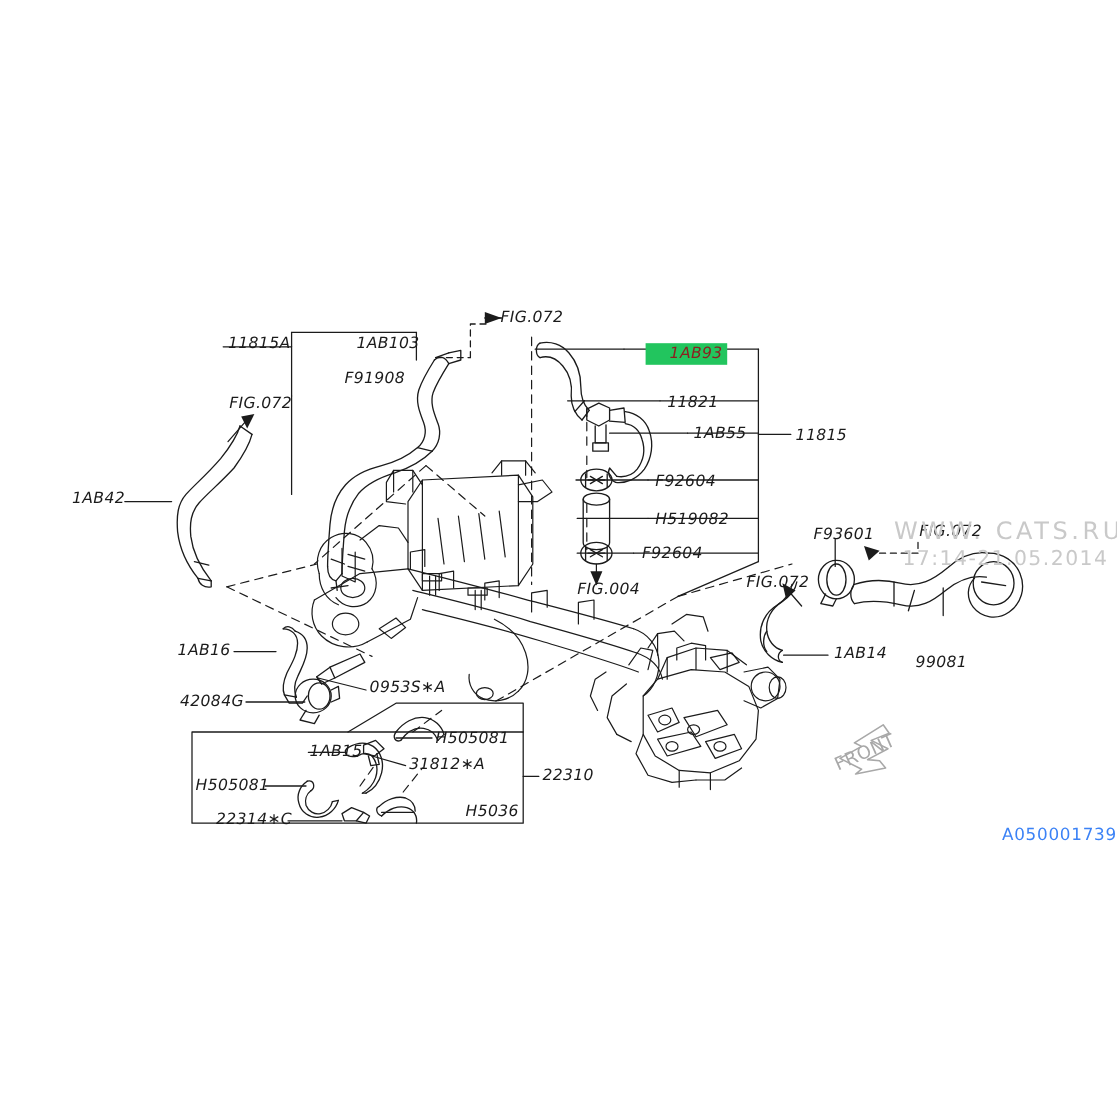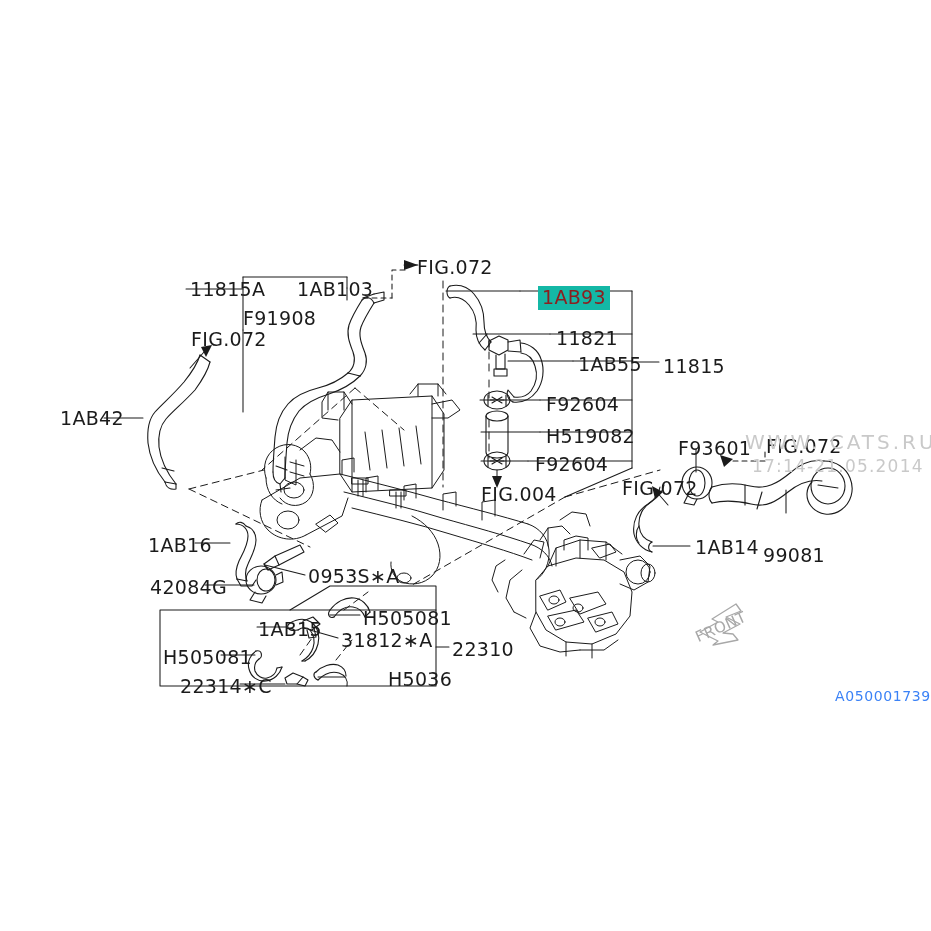--- a/index.html
+++ b/index.html
@@ -20,30 +20,31 @@
   }
   #art {
     position: absolute;
     left: 0; top: 0;
     width: 931px;
     height: 931px;
   }
   .lbl {
     position: absolute;
     font-family: "DejaVu Sans", "Liberation Sans", sans-serif;
-    font-size: 19px;
+    font-size: 13px;
     color: #1b1b1b;
     letter-spacing: 0.3px;
     white-space: nowrap;
     line-height: 1;
+    font-style: italic;
   }
   .lbl.hl {
-    background: #14b8a6;
+    background: #22c55e;
     color: #8b2020;
-    padding: 2px 4px 3px 4px;
+    padding: 2px 4px 3px 20px;
   }
   .wm {
     position: absolute;
     font-family: "DejaVu Sans", "Liberation Sans", sans-serif;
     color: #c9c9c9;
     white-space: nowrap;
     line-height: 1;
   }
   .wm-url { font-size: 20px; letter-spacing: 3.0px; }
   .wm-date { font-size: 17px; letter-spacing: 1.2px; }
@@ -424,21 +425,21 @@
         <path d="M736 604 L712 619 L718 622 L700 632 L718 641 L713 645 L738 640
                  L733 634 L723 633 L740 624 L726 617 L741 611 Z"></path>
       </g>
     </g>
   </svg>
 
   <div id="labels-layer">
       <div class="lbl" style="left: 190px; top: 280px;">11815A</div>
       <div class="lbl" style="left: 297px; top: 280px;">1AB103</div>
       <div class="lbl" style="left: 417px; top: 258px;">FIG.072</div>
-      <div class="lbl" style="left: 243px; top: 309px;">F91908</div>
+      <div class="lbl" style="left: 243px; top: 309px; padding-left: 44px;">F91908</div>
       <div class="lbl" style="left: 191px; top: 330px;">FIG.072</div>
       <div class="lbl" style="left: 60px; top: 409px;">1AB42</div>
       <div class="lbl hl" style="left: 538px; top: 286px;">1AB93</div>
       <div class="lbl" style="left: 556px; top: 329px;">11821</div>
       <div class="lbl" style="left: 578px; top: 355px;">1AB55</div>
       <div class="lbl" style="left: 663px; top: 357px;">11815</div>
       <div class="lbl" style="left: 546px; top: 395px;">F92604</div>
       <div class="lbl" style="left: 546px; top: 427px;">H519082</div>
       <div class="lbl" style="left: 535px; top: 455px;">F92604</div>
       <div class="lbl" style="left: 481px; top: 485px;">FIG.004</div>

